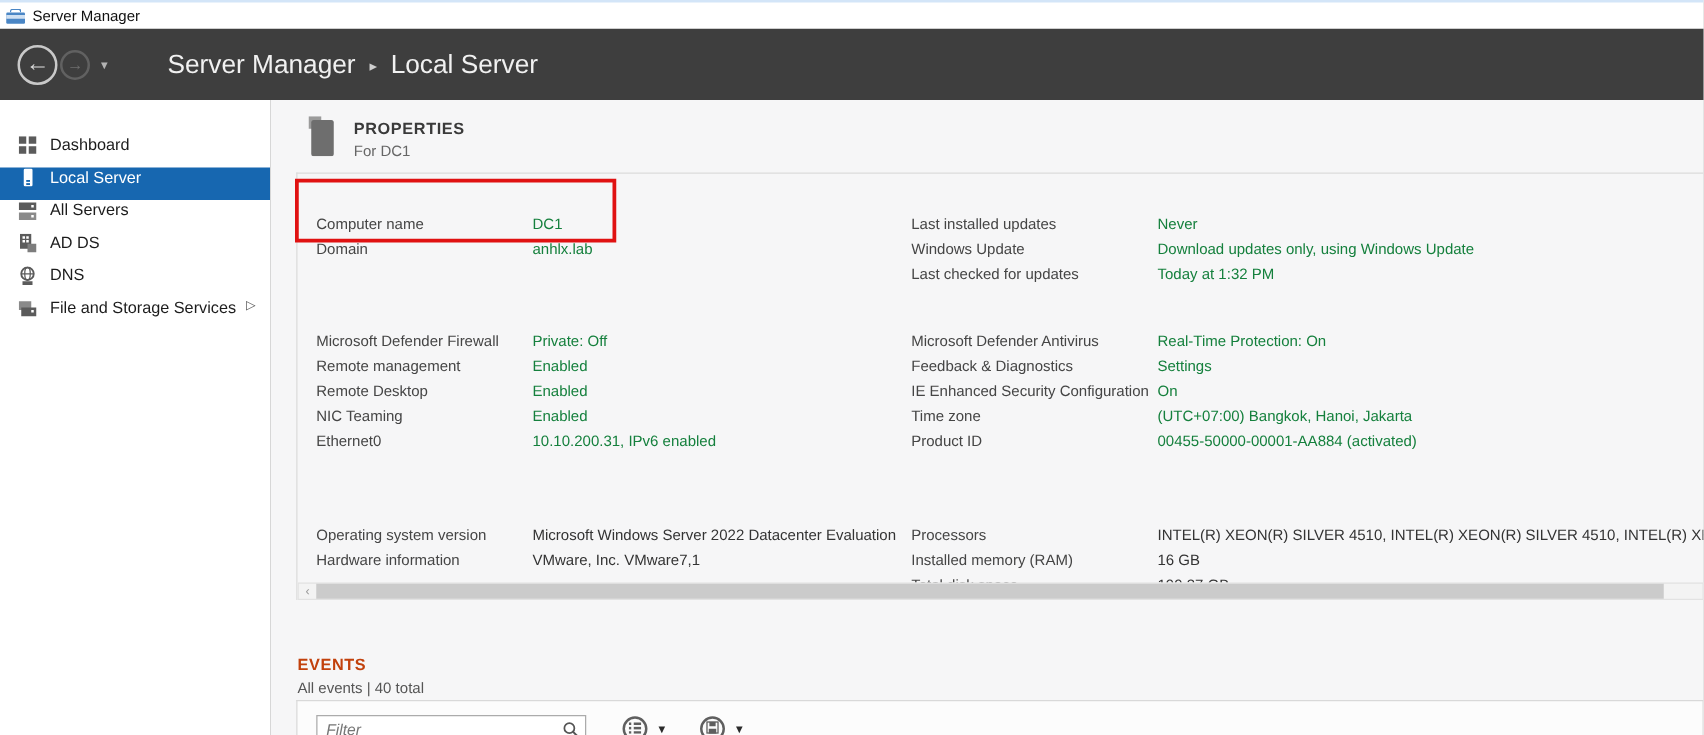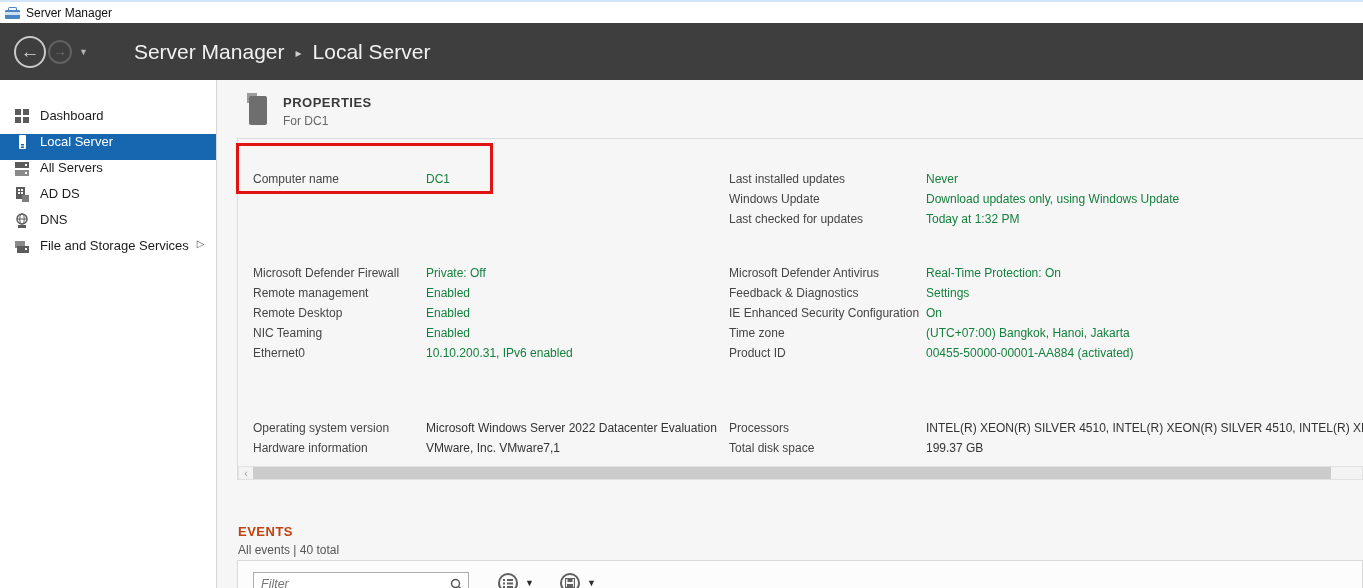--- a/index.html
+++ b/index.html
@@ -185,20 +185,24 @@
 
       <div class="props-panel">
 
         <div class="red-box"></div>
 
         <div class="pcol pcol-l grp1l">
           <div class="prow">
             <span class="plabel">Computer name</span>
             <a class="pvalue link">DC1</a>
           </div>
+          <div class="prow">
+            <span class="plabel">Domain</span>
+            <a class="pvalue link">anhlx.lab</a>
+          </div>
         </div>
         <div class="pcol pcol-r grp1r">
           <div class="prow">
             <span class="plabel">Last installed updates</span>
             <a class="pvalue link">Never</a>
           </div>
           <div class="prow">
             <span class="plabel">Windows Update</span>
             <a class="pvalue link">Download updates only, using Windows Update</a>
           </div>
@@ -260,20 +264,24 @@
           </div>
           <div class="prow">
             <span class="plabel">Hardware information</span>
             <span class="pvalue plain">VMware, Inc. VMware7,1</span>
           </div>
         </div>
         <div class="pcol pcol-r grp3r">
           <div class="prow">
             <span class="plabel">Processors</span>
             <span class="pvalue plain">INTEL(R) XEON(R) SILVER 4510, INTEL(R) XEON(R) SILVER 4510, INTEL(R) XEON(R) SI</span>
+          </div>
+          <div class="prow">
+            <span class="plabel">Installed memory (RAM)</span>
+            <span class="pvalue plain">16 GB</span>
           </div>
           <div class="prow">
             <span class="plabel">Total disk space</span>
             <span class="pvalue plain">199.37 GB</span>
           </div>
         </div>
 
         <div class="hscroll">
           <div class="sb-btn">‹</div>
           <div class="sb-thumb"></div>

